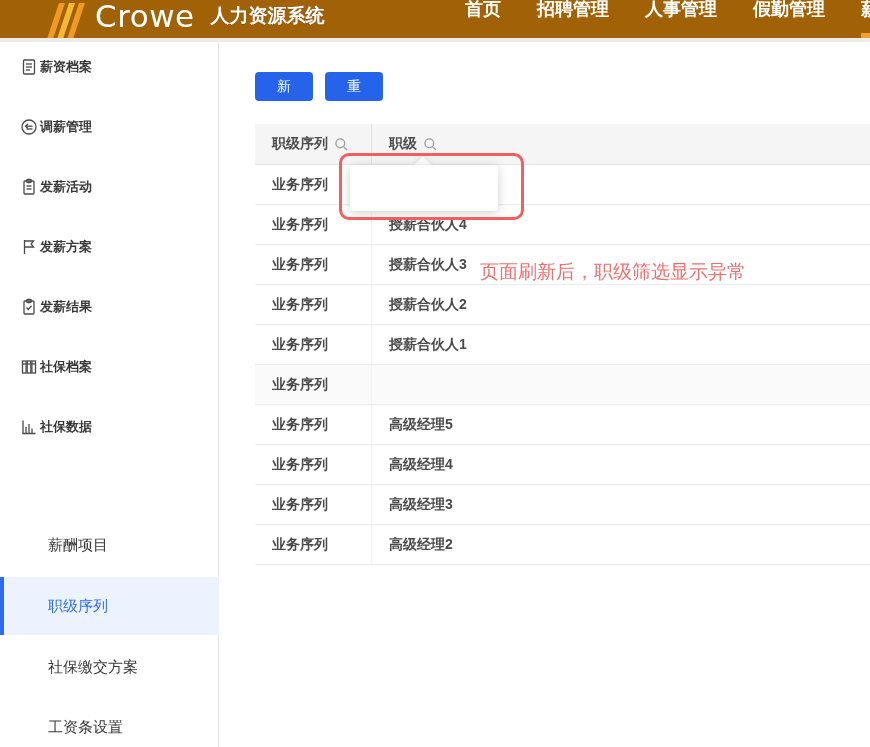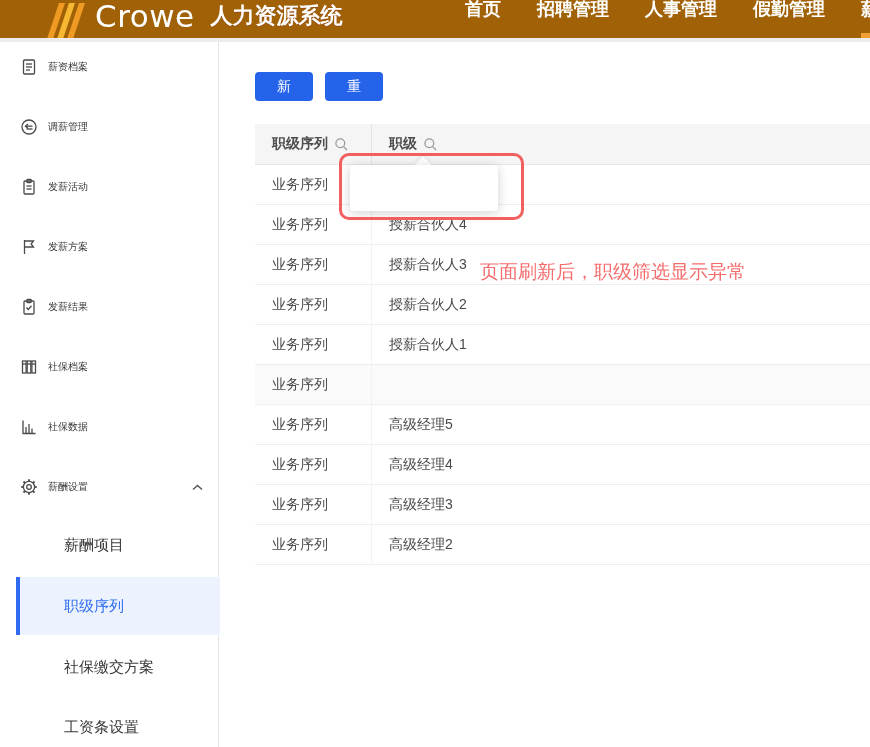--- a/index.html
+++ b/index.html
@@ -13,45 +13,45 @@
     position:absolute; left:0; top:0; width:870px; height:38px;
     background:#a16207; overflow:hidden; z-index:20;
   }
   .brand { position:absolute; left:45px; top:-7px; display:flex; align-items:center; }
   .logo-icon { display:block; }
   .logo-text {
     color:#fff; font-size:31px; font-weight:400; letter-spacing:0.5px;
     font-family:"DejaVu Sans", sans-serif; margin-left:10px;
   }
   .app-title {
-    color:#fff; font-size:22px; font-weight:bold; margin-left:16px;
+    color:#fff; font-size:19px; font-weight:bold; margin-left:16px;
     text-shadow:0 1px 0 rgba(120,30,30,0.35);
   }
   .topnav { position:absolute; left:465px; top:-3px; display:flex; gap:36px; }
   .topnav .nav-item {
     color:#fff; font-size:18px; font-weight:bold; white-space:nowrap; cursor:pointer;
   }
   .nav-underline {
     position:absolute; right:0px; top:33px; width:9px; height:5px; background:#f0a032;
   }
   .top-strip { position:absolute; left:0; top:38px; width:870px; height:4px; background:#ececec; }
   
   .sidebar {
     position:absolute; left:0; top:42px; width:219px; height:705px;
     background:#fff; border-right:1px solid #e7e7e7;
   }
   .side-item {
     position:absolute; left:0; width:219px; height:40px;
     display:flex; align-items:center; cursor:pointer;
   }
   .side-item .s-icon { position:absolute; left:20px; top:11px; }
-  .side-item .s-label { position:absolute; left:48px; font-size:10px; color:#383838; }
+  .side-item .s-label { position:absolute; left:40px; font-size:13px; color:#383838;font-weight:bold; }
   .side-item .s-chevron { position:absolute; left:192px; top:17px; }
   .sub-item {
-    position:absolute; left:16px; width:219px; height:40px;
+    position:absolute; left:0; width:219px; height:40px;
     display:flex; align-items:center; cursor:pointer;
   }
   .sub-item .s-label { position:absolute; left:48px; font-size:15px; color:#383838; }
   .sub-item.active { height:58px; background:#ecf3fe; }
   .sub-item.active .s-label { color:#2f6bf0; }
   .sub-item.active .active-bar {
     position:absolute; left:0; top:0; width:4px; height:58px; background:#2f6bf0;
   }
   
   .main { position:absolute; left:220px; top:42px; width:650px; height:705px; background:#fff; }
@@ -67,21 +67,21 @@
   .t-header {
     display:flex; height:41px; background:#f5f5f6; border-bottom:1px solid #e6e6e8;
     align-items:center;
   }
   .t-hcell {
     display:flex; align-items:center; gap:6px; padding-left:17px; height:41px;
     font-size:14px; font-weight:bold; color:#4c4c4c;
   }
   .t-hcell.c1 { width:117px; border-right:1px solid #e3e3e5; }
   .t-hcell.c2 { flex:1; }
-  .t-row { display:flex; height:40px; border-bottom:1px solid #edeef0; background:#fff; }
+  .t-row { display:flex; height:40px; border-bottom:1px solid #edeef0; background:#fff;font-weight:bold; }
   .t-row.hovered { background:#fafafa; }
   .t-cell {
     display:flex; align-items:center; padding-left:17px; font-size:14px; color:#4a4a4a;
   }
   .t-cell.c1 { width:117px; border-right:1px solid #f2f3f5; }
   .t-cell.c2 { flex:1; }
   .mag { cursor:pointer; }
   
   .filter-popup {
     position:absolute; left:130px; top:123px; width:148px; height:46px;
@@ -192,40 +192,20 @@
         <rect x="2.5" y="3" width="3.6" height="12"></rect>
         <rect x="7.2" y="3" width="3.6" height="12"></rect>
         <rect x="11.9" y="3" width="3.6" height="12"></rect>
         <line x1="2.5" y1="6" x2="6.1" y2="6"></line>
           <line x1="7.2" y1="6" x2="10.8" y2="6"></line>
           <line x1="11.9" y1="6" x2="15.5" y2="6"></line>
       </svg>
       <span class="s-label">社保档案</span>
     </div>
 
-    <div class="side-item" style="top:425px;">
-      <svg class="s-icon" width="18" height="18" viewBox="0 0 18 18" fill="none" stroke="#4a4a4a" stroke-width="1.3">
-        <circle cx="9" cy="9" r="5.6"></circle>
-        <circle cx="9" cy="9" r="2.3"></circle>
-        <g stroke-width="1.8">
-          <line x1="9" y1="1.2" x2="9" y2="3.2"></line>
-            <line x1="9" y1="14.8" x2="9" y2="16.8"></line>
-          <line x1="1.2" y1="9" x2="3.2" y2="9"></line>
-            <line x1="14.8" y1="9" x2="16.8" y2="9"></line>
-          <line x1="3.5" y1="3.5" x2="4.9" y2="4.9"></line>
-            <line x1="13.1" y1="13.1" x2="14.5" y2="14.5"></line>
-          <line x1="14.5" y1="3.5" x2="13.1" y2="4.9"></line>
-            <line x1="4.9" y1="13.1" x2="3.5" y2="14.5"></line>
-        </g>
-      </svg>
-      <span class="s-label">薪酬设置</span>
-      <svg class="s-chevron" width="11" height="7" viewBox="0 0 11 7" fill="none" stroke="#555" stroke-width="1.4">
-        <polyline points="1,5.5 5.5,1.5 10,5.5"></polyline>
-      </svg>
-    </div>
 
     <div class="sub-item" style="top:483px;">
       <span class="s-label">薪酬项目</span>
     </div>
 
     <div class="sub-item active" style="top:535px;">
       <div class="active-bar"></div>
       <span class="s-label">职级序列</span>
     </div>
 

